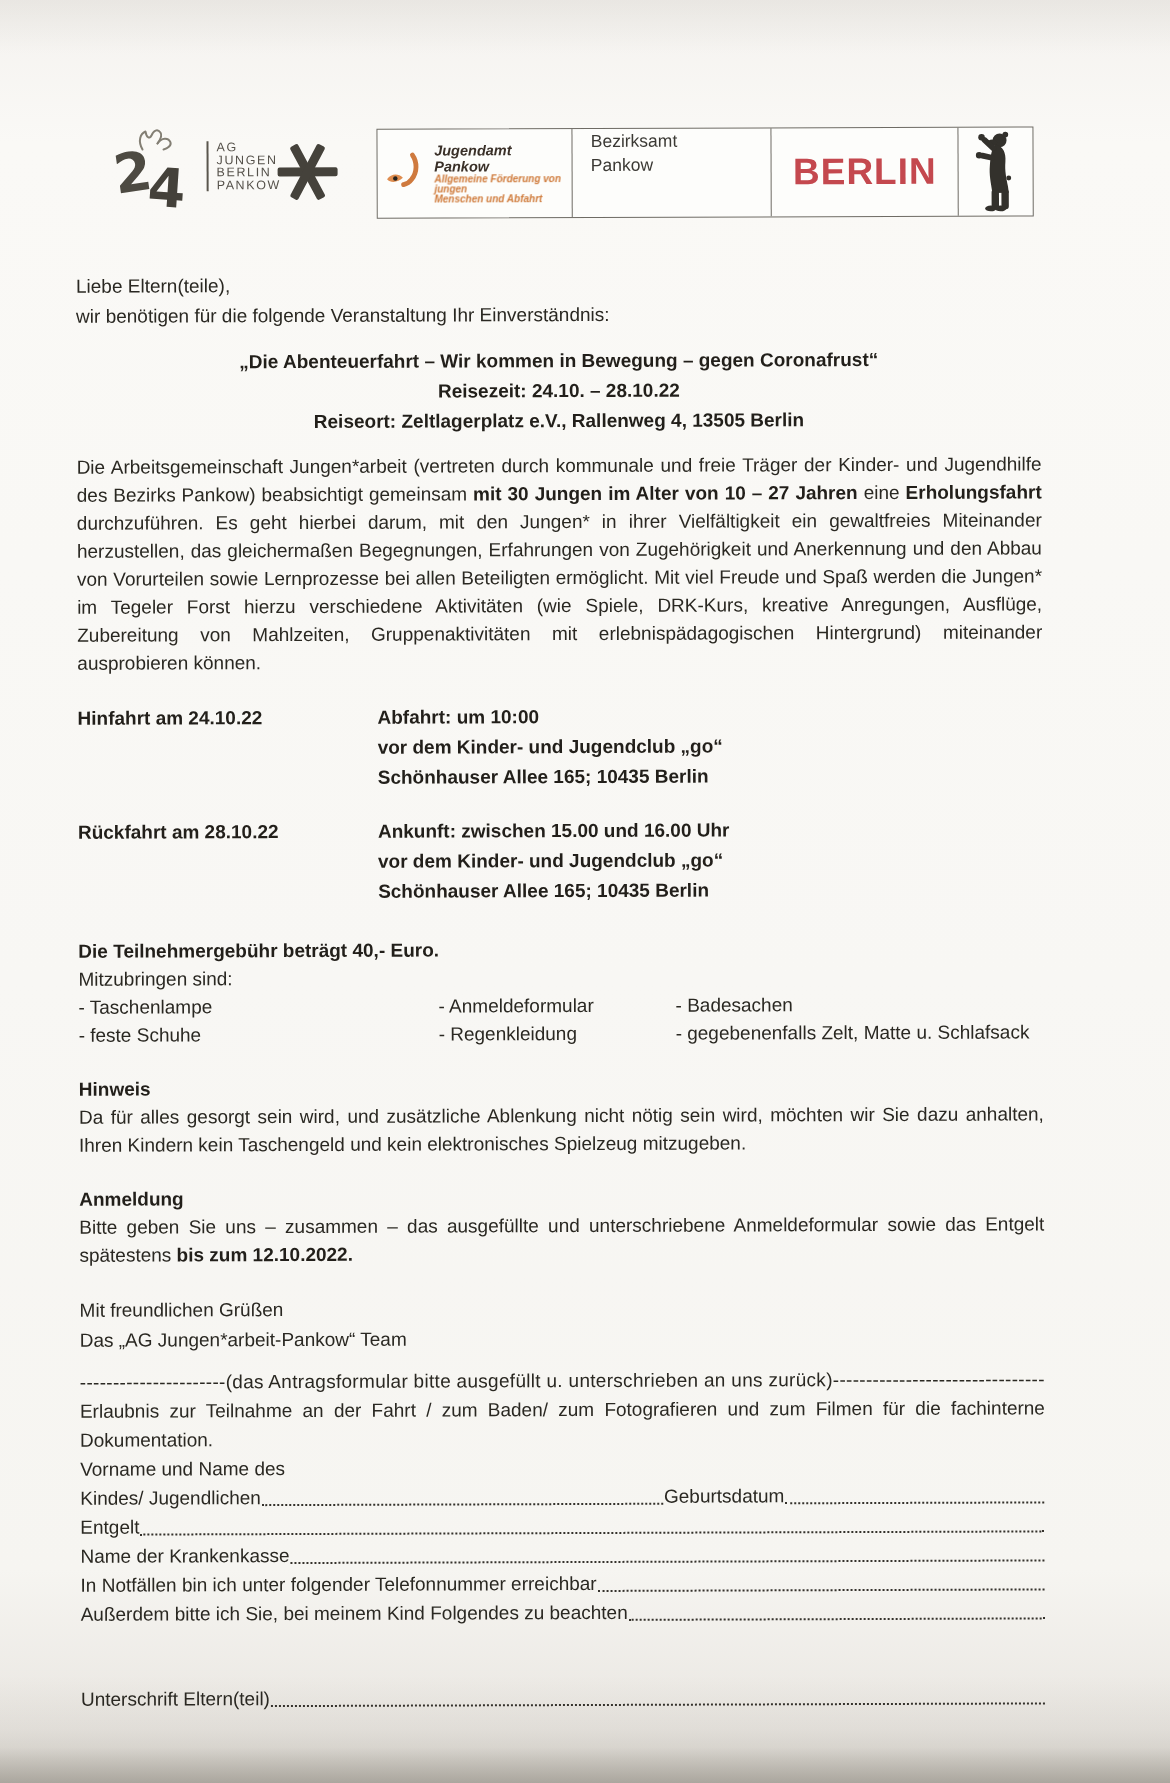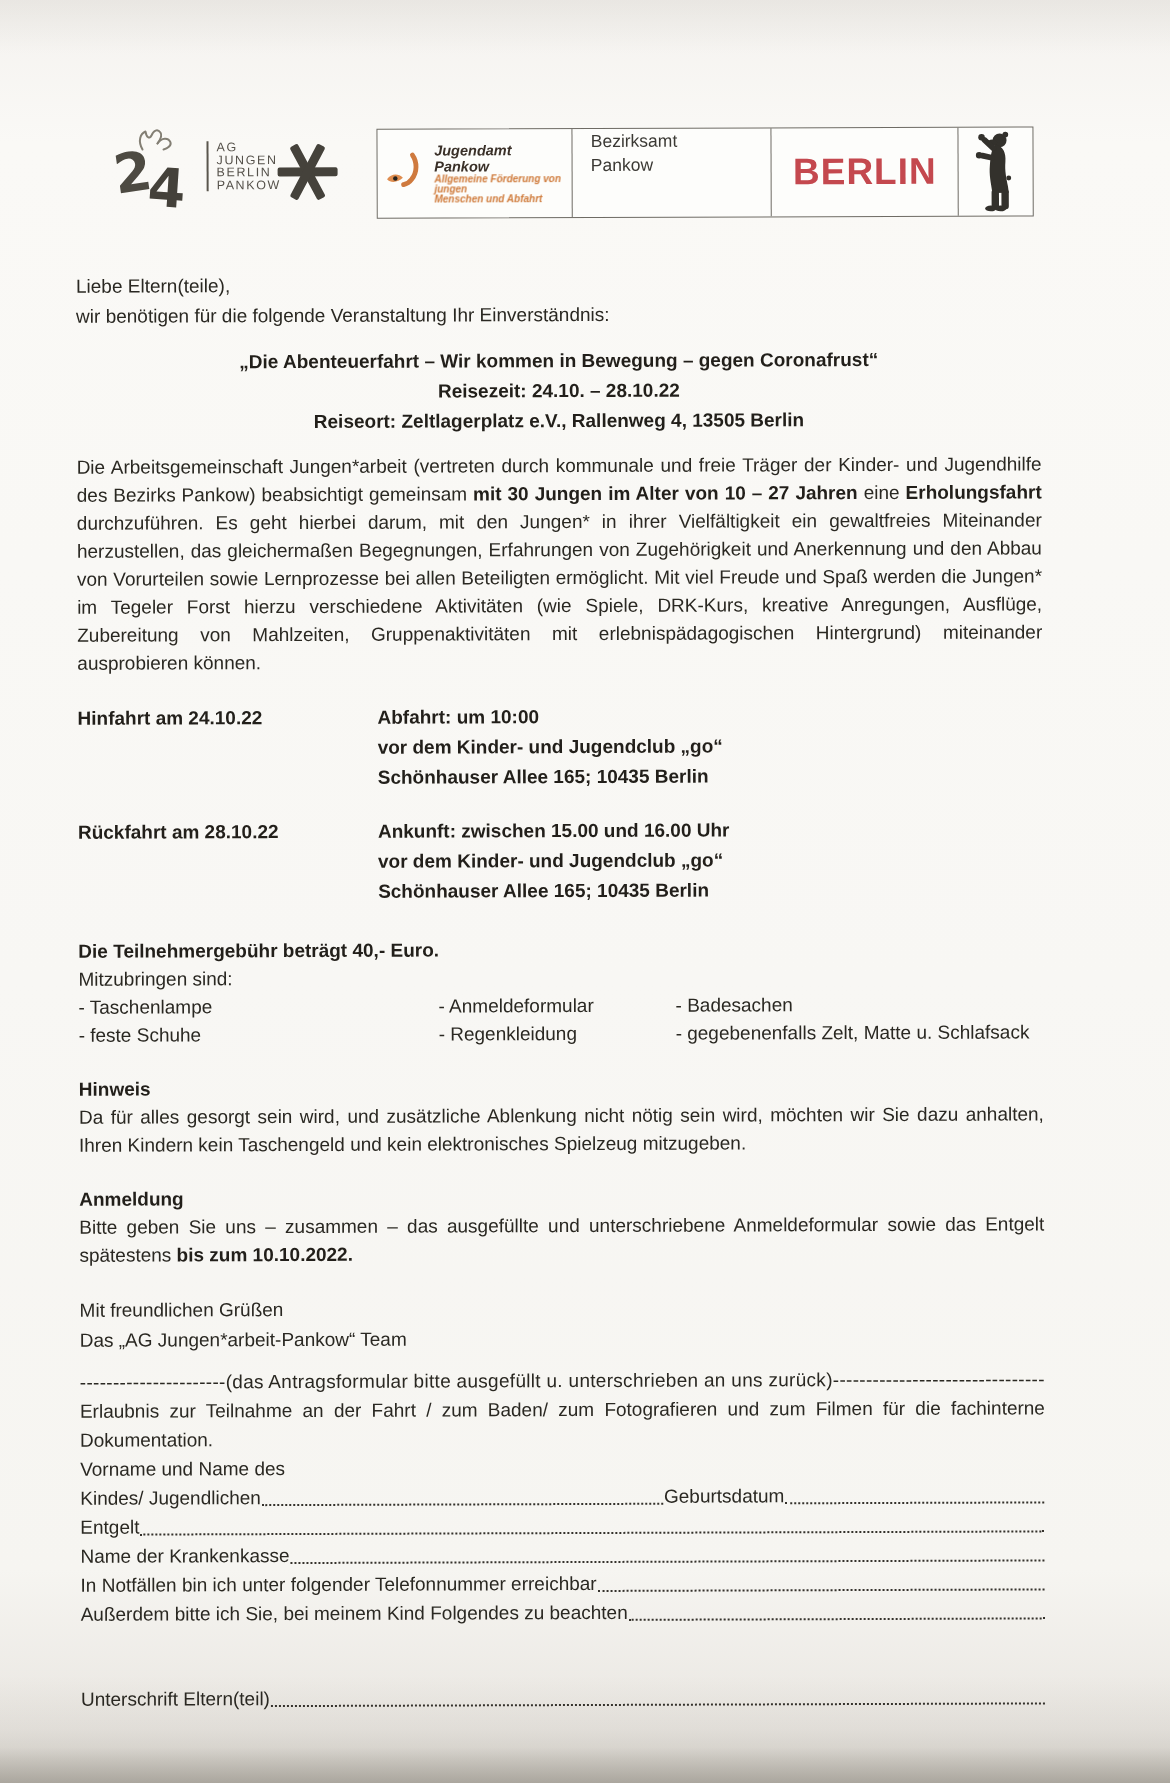--- a/index.html
+++ b/index.html
@@ -188,21 +188,21 @@
       </div>
     </div>
 
     <div class="sec">
       <h3>Hinweis</h3>
       <div class="just">Da für alles gesorgt sein wird, und zusätzliche Ablenkung nicht nötig sein wird, möchten wir Sie dazu anhalten, Ihren Kindern kein Taschengeld und kein elektronisches Spielzeug mitzugeben.</div>
     </div>
 
     <div class="sec">
       <h3>Anmeldung</h3>
-      <div class="just"><span>Bitte geben Sie uns – zusammen – das ausgefüllte und unterschriebene Anmeldeformular sowie das Entgelt spätestens </span><span style="font-weight: bold; color: rgb(34, 31, 26);">bis zum 10.10.2022.</span></div>
+      <div class="just"><span>Bitte geben Sie uns – zusammen – das ausgefüllte und unterschriebene Anmeldeformular sowie das Entgelt spätestens </span><span style="font-weight: bold; color: rgb(34, 31, 26);">bis zum 12.10.2022.</span></div>
     </div>
 
     <div class="closing">
       <div>Mit freundlichen Grüßen</div>
       <div>Das „AG Jungen*arbeit-Pankow“ Team</div>
     </div>
 
     <div class="form">
       <div class="cutline">
         <span>----------------------</span><span>(das Antragsformular bitte ausgefüllt u. unterschrieben an uns zurück)</span><span>---------------------------------</span>

